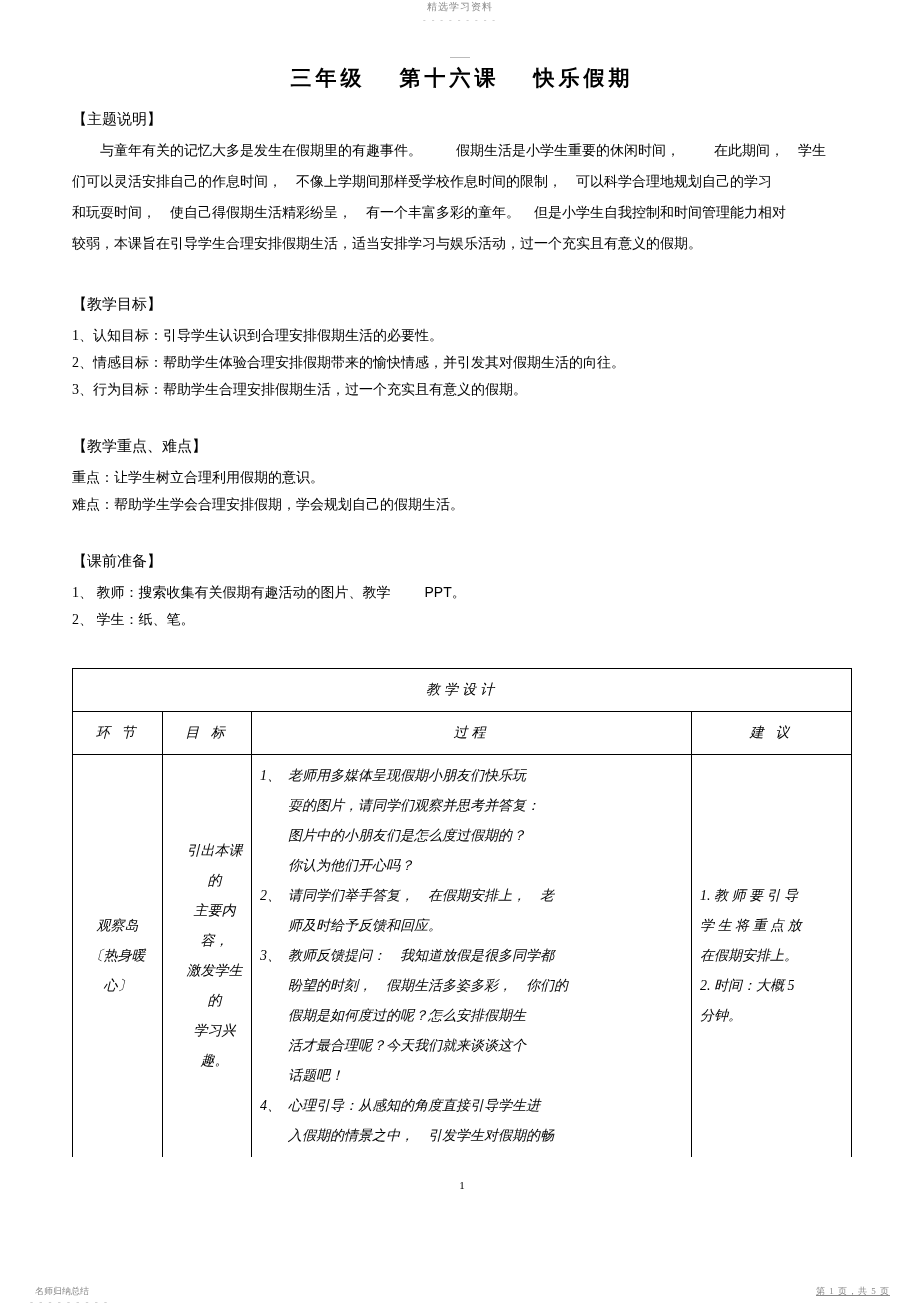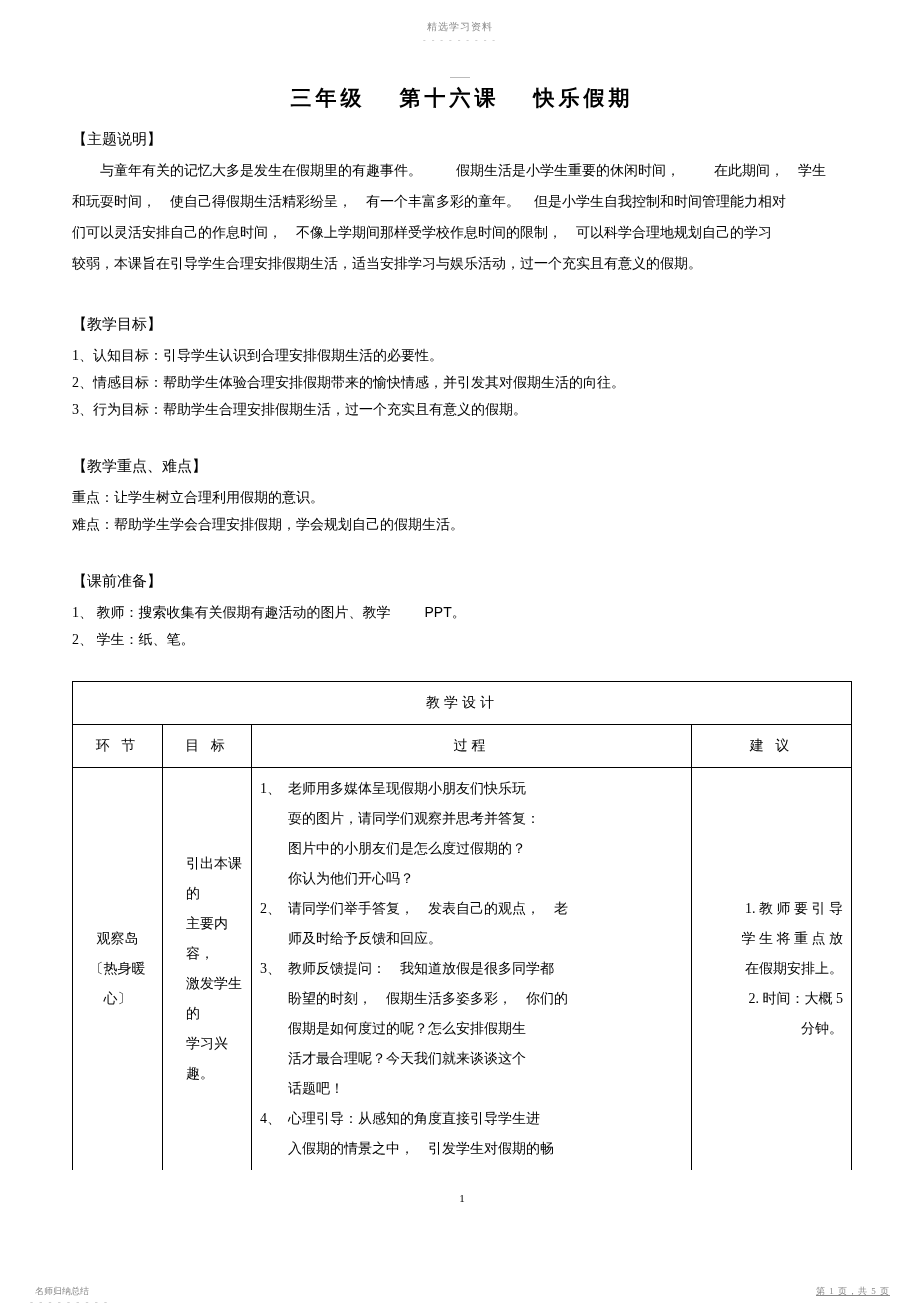--- a/index.html
+++ b/index.html
@@ -8,21 +8,20 @@
       height: 1303px;
       background: #fff;
       font-family: "SimSun", "宋体", serif;
       position: relative;
       color: #000;
     }
     .header-small {
       text-align: center;
       font-size: 10px;
       color: #888;
-      padding-top: 20px;
       letter-spacing: 1px;
     }
     .header-dashes {
       text-align: center;
       font-size: 8px;
       color: #bbb;
       letter-spacing: 2px;
       margin-top: 2px;
     }
     .tiny-rule {
@@ -56,21 +55,22 @@
     .gap { height: 28px; }
     .num-line {
       font-size: 14px;
       line-height: 27px;
     }
     .latin { font-family: Arial, sans-serif; }
     .tbl {
       width: 100%;
       border-collapse: collapse;
       font-size: 14px;
-      margin-top: 0;
+      margin-top: 7px;
+      font-style: italic;
     }
     .tbl td, .tbl th {
       border: 1.2px solid #000;
       padding: 6px 8px;
       vertical-align: middle;
       line-height: 30px;
     }
     .tbl .thead {
       text-align: center;
       font-weight: normal;
@@ -115,24 +115,24 @@
 
   <div class="title">
     <span>三年级</span><span class="sep4"></span><span>第十六课</span><span class="sep4"></span><span>快乐假期</span>
   </div>
 
   <div class="section-head">【主题说明】</div>
   <div class="para indent">
     <span>与童年有关的记忆大多是发生在假期里的有趣事件。</span><span class="sep4"></span><span>假期生活是小学生重要的休闲时间，</span><span class="sep4"></span><span>在此期间，</span><span class="sep2"></span><span>学生</span>
   </div>
   <div class="para">
+    <span>们可以灵活安排自己的作息时间，</span><span class="sep2"></span><span>不像上学期间那样受学校作息时间的限制，</span><span class="sep2"></span><span>可以科学合理地规划自己的学习</span>
+  </div>
+  <div class="para">
     <span>和玩耍时间，</span><span class="sep2"></span><span>使自己得假期生活精彩纷呈，</span><span class="sep2"></span><span>有一个丰富多彩的童年。</span><span class="sep2"></span><span>但是小学生自我控制和时间管理能力相对</span>
-  </div>
-  <div class="para">
-    <span>们可以灵活安排自己的作息时间，</span><span class="sep2"></span><span>不像上学期间那样受学校作息时间的限制，</span><span class="sep2"></span><span>可以科学合理地规划自己的学习</span>
   </div>
   <div class="para">较弱，本课旨在引导学生合理安排假期生活，适当安排学习与娱乐活动，过一个充实且有意义的假期。</div>
 
   <div class="gap"></div>
 
   <div class="section-head">【教学目标】</div>
   <div class="num-line">1、认知目标：引导学生认识到合理安排假期生活的必要性。</div>
   <div class="num-line">2、情感目标：帮助学生体验合理安排假期带来的愉快情感，并引发其对假期生活的向往。</div>
   <div class="num-line">3、行为目标：帮助学生合理安排假期生活，过一个充实且有意义的假期。</div>
 
@@ -163,54 +163,54 @@
       <td class="col-goal thead">目  标</td>
       <td class="col-proc thead">过程</td>
       <td class="col-sug thead">建  议</td>
     </tr>
     <tr class="bottom-row">
       <td class="col-step" style="border-bottom:none;">
         <div>观察岛</div>
         <div>〔热身暖</div>
         <div>心〕</div>
       </td>
-      <td class="col-goal" style="border-bottom:none; text-align:left; padding-left:23px;">
+      <td class="col-goal" style="border-bottom:none; text-align:center; padding-left:23px;">
         <div>引出本课的</div>
         <div>主要内容，</div>
         <div>激发学生的</div>
         <div>学习兴趣。</div>
       </td>
       <td class="col-proc ol-cell" style="border-bottom:none; vertical-align:top;">
         <div class="ol-item">
               <div class="ol-num">1、</div>
               <div class="ol-txt">老师用多媒体呈现假期小朋友们快乐玩</div>
             </div>
         <div class="sub-indent">耍的图片，请同学们观察并思考并答复：</div>
         <div class="sub-indent">图片中的小朋友们是怎么度过假期的？</div>
         <div class="sub-indent">你认为他们开心吗？</div>
         <div class="ol-item">
               <div class="ol-num">2、</div>
-              <div class="ol-txt"><span>请同学们举手答复，</span><span class="sep2"></span><span>发表自己的观点，</span><span class="sep2"></span><span>老</span></div>
+              <div class="ol-txt"><span>请同学们举手答复，</span><span class="sep2"></span><span>在假期安排上，</span><span class="sep2"></span><span>老</span></div>
             </div>
         <div class="sub-indent">师及时给予反馈和回应。</div>
         <div class="ol-item">
               <div class="ol-num">3、</div>
               <div class="ol-txt"><span>教师反馈提问：</span><span class="sep2"></span><span>我知道放假是很多同学都</span></div>
             </div>
         <div class="sub-indent"><span>盼望的时刻，</span><span class="sep2"></span><span>假期生活多姿多彩，</span><span class="sep2"></span><span>你们的</span></div>
         <div class="sub-indent">假期是如何度过的呢？怎么安排假期生</div>
         <div class="sub-indent">活才最合理呢？今天我们就来谈谈这个</div>
         <div class="sub-indent">话题吧！</div>
         <div class="ol-item">
               <div class="ol-num">4、</div>
               <div class="ol-txt">心理引导：从感知的角度直接引导学生进</div>
             </div>
         <div class="sub-indent"><span>入假期的情景之中，</span><span class="sep2"></span><span>引发学生对假期的畅</span></div>
       </td>
-      <td class="col-sug" style="border-bottom:none;text-align:right;">
+      <td class="col-sug" style="border-bottom:none;">
         <div>1. 教 师 要 引  导</div>
         <div>学 生 将 重 点  放</div>
         <div>在假期安排上。</div>
         <div>2. 时间：大概  5</div>
         <div>分钟。</div>
       </td>
     </tr>
   </tbody>
     </table>
 

